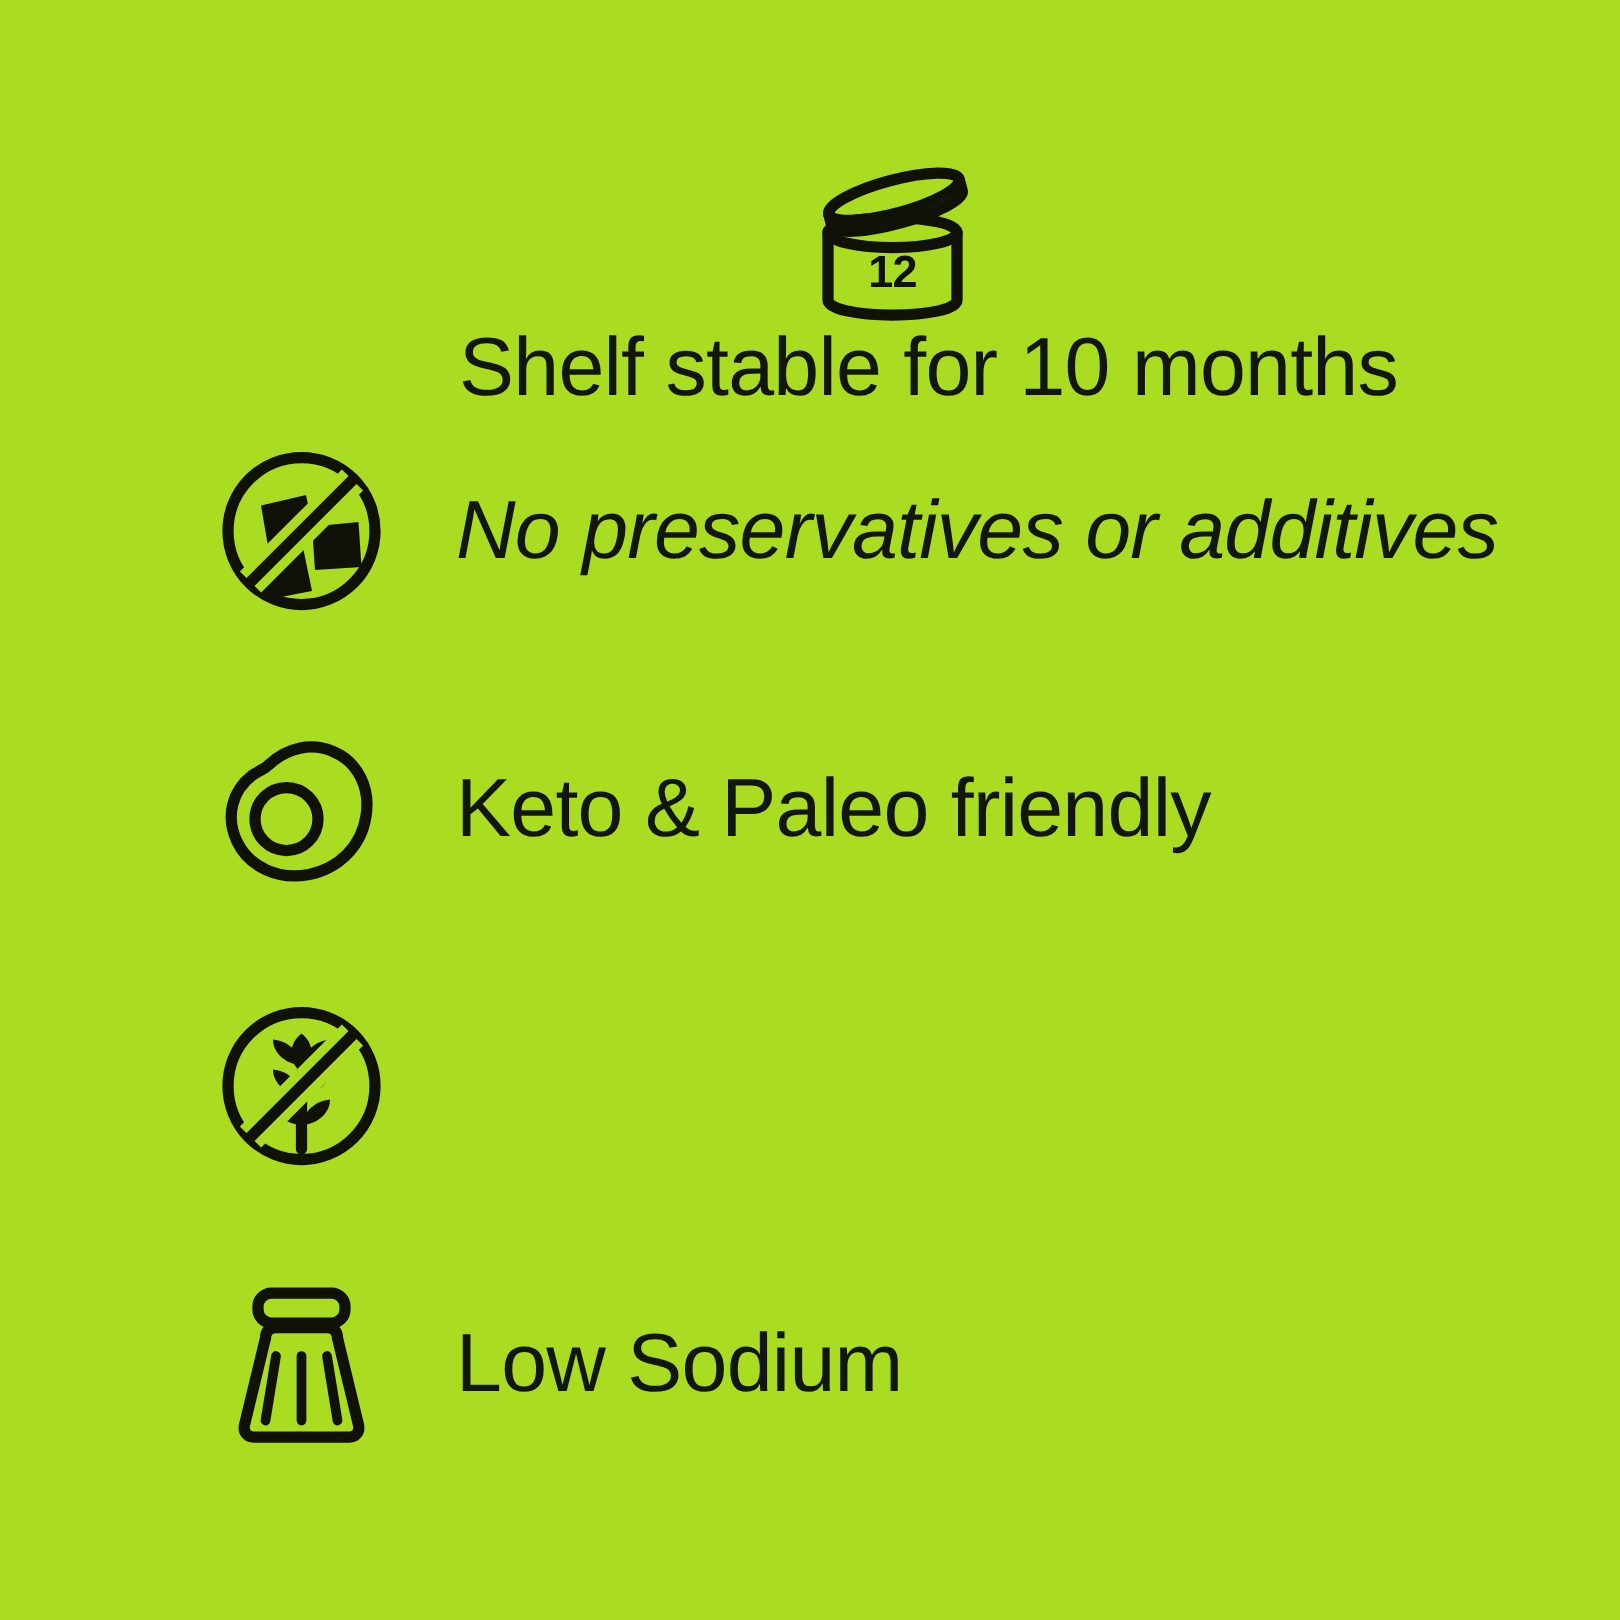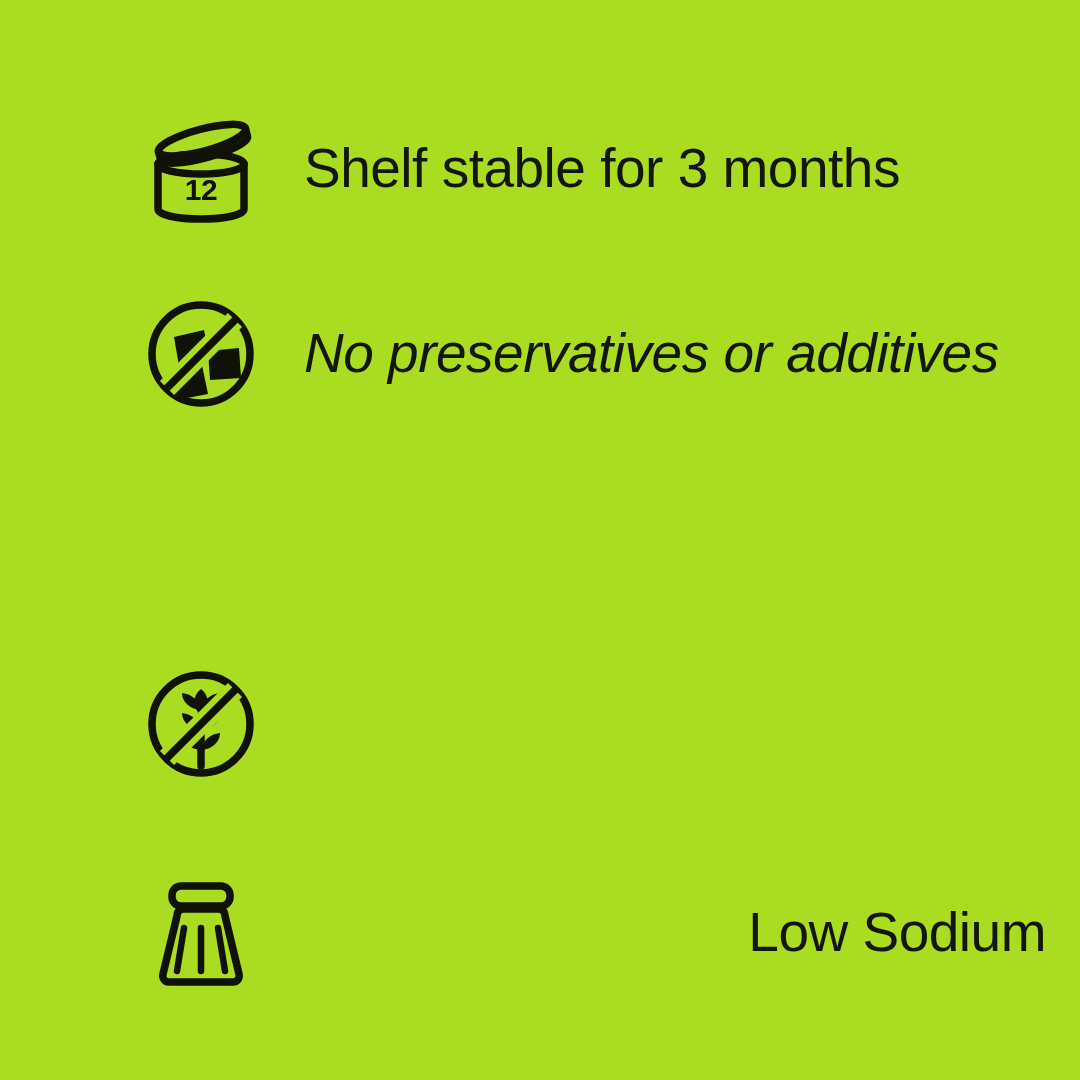--- a/index.html
+++ b/index.html
@@ -31,25 +31,25 @@
     list-style: none;
   }
   .feature-row {
     position: absolute;
     left: 146px;
     width: 900px;
     height: 130px;
     display: flex;
     align-items: center;
   }
-  .feature-row.r0 { top: 104px; }
+  .feature-row.r0 { top: 104px; flex-direction: column; }
   .feature-row.r1 { top: 289px; font-style: italic; }
   .feature-row.r2 { top: 474px; }
   .feature-row.r3 { top: 659px; }
-  .feature-row.r4 { top: 868px; justify-content: space-between; }
+  .feature-row.r4 { top: 844px; }
 
   .icon-slot {
     width: 112px;
     height: 130px;
     flex: 0 0 112px;
     display: flex;
     align-items: center;
     justify-content: flex-start;
   }
   .icon-slot svg {
@@ -108,39 +108,56 @@
 
           <ellipse class="stroke" cx="55" cy="50" rx="43" ry="10"></ellipse>
 
           <g transform="rotate(-15 57 30)">
             <ellipse class="stroke" cx="57" cy="26" rx="45" ry="11"></ellipse>
             <path class="stroke" d="M12 26 L12 34 C12 40 32 44 57 44 C82 44 102 40 102 34 L102 26"></path>
           </g>
           <text class="can-num" x="55" y="86" text-anchor="middle">12</text>
         </svg>
       </span>
-      <span class="feature-label">Shelf stable for 3 months</span>
+      <span class="feature-label">Shelf stable for 10 months</span>
     </li>
 
     <li class="feature-row r1">
       <span class="icon-slot">
         <svg viewBox="0 0 110 110" xmlns="http://www.w3.org/2000/svg">
           <circle class="stroke" cx="55" cy="55" r="49"></circle>
 
           <polygon class="solid" points="28,38 58,31 64,60 33,67"></polygon>
           <polygon class="solid" points="62,52 93,49 95,79 64,81"></polygon>
           <polygon class="solid" points="26,73 56,66 62,95 31,101"></polygon>
 
           <line x1="21" y1="89" x2="89" y2="21" stroke="#aadd22" stroke-width="20" stroke-linecap="butt"></line>
           <line class="stroke" x1="21" y1="89" x2="89" y2="21"></line>
         </svg>
       </span>
       <span class="feature-label">No preservatives or additives</span>
     </li>
 
+    <li class="feature-row r2">
+      <span class="icon-slot">
+        <svg viewBox="0 0 110 110" xmlns="http://www.w3.org/2000/svg">
+
+          <path class="stroke" d="M33 26
+                 C46 14 62 11 76 17
+                 C93 24 101 42 98 60
+                 C95 80 80 95 60 99
+                 C40 103 20 94 12 77
+                 C4 60 9 43 22 33
+                 C26 30 30 29 33 26 Z"></path>
+
+          <circle class="stroke" cx="45" cy="62" r="21"></circle>
+        </svg>
+      </span>
+      <span class="feature-label">Keto &amp; Paleo friendly</span>
+    </li>
 
     <li class="feature-row r3">
       <span class="icon-slot">
         <svg viewBox="0 0 110 110" xmlns="http://www.w3.org/2000/svg">
           <circle class="stroke" cx="55" cy="55" r="49"></circle>
 
           <path class="stroke" d="M55 97 L55 46"></path>
 
           <path class="solid" d="M55 20 C64 27 64 39 55 46 C46 39 46 27 55 20 Z"></path>
 

